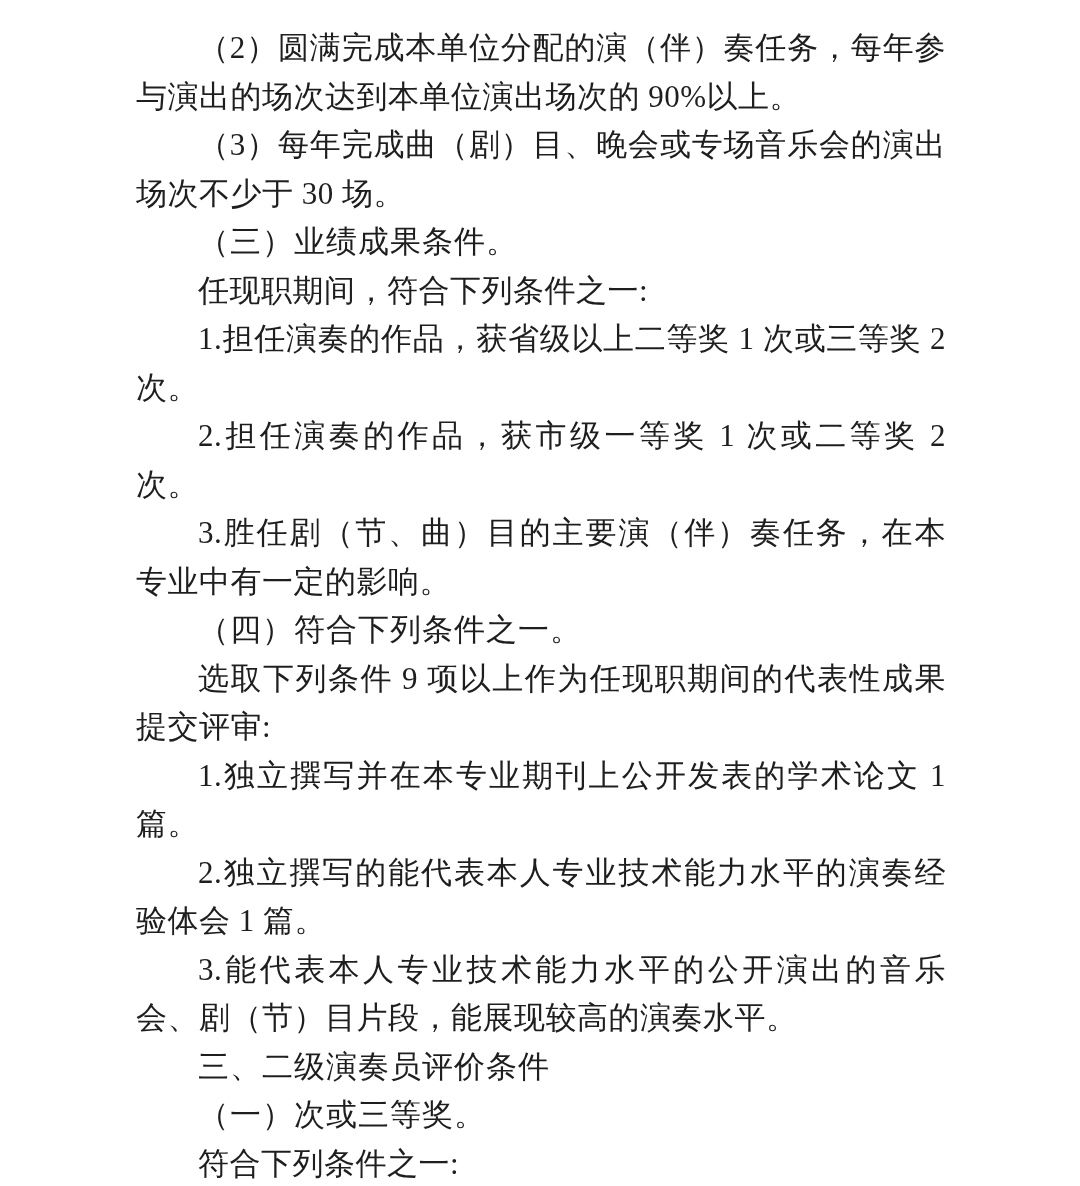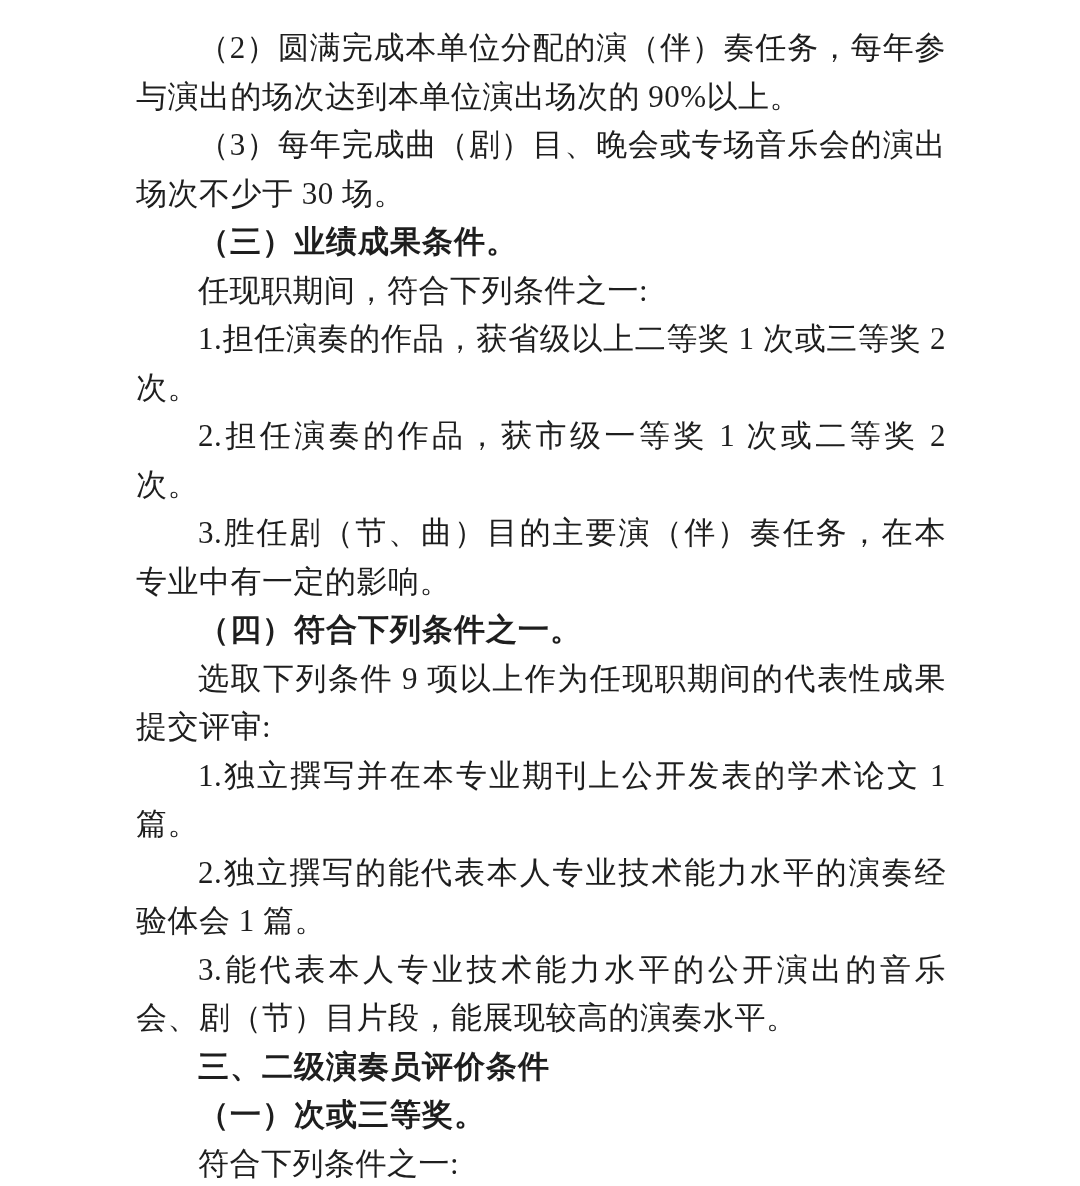--- a/index.html
+++ b/index.html
@@ -22,26 +22,26 @@
     line-height: 48.5px;
   }
   .page p {
     margin: 0;
     text-indent: 2em;
     text-align: justify;
     letter-spacing: 0.5px;
   }
   
   .page p.h-sub {
-    font-weight: bold;
+    font-weight: normal;
     letter-spacing: 1px;
   }
   
   .page p.h-main {
-    font-weight: bold;
+    font-weight: normal;
     font-family: "Liberation Sans", "DejaVu Sans", sans-serif;
     letter-spacing: 1px;
   }
 </style>
 </head>
 <body>
 
 <div class="page">
   <p>（2）圆满完成本单位分配的演（伴）奏任务，每年参与演出的场次达到本单位演出场次的 90%以上。</p>
   <p>（3）每年完成曲（剧）目、晚会或专场音乐会的演出场次不少于 30 场。</p>

